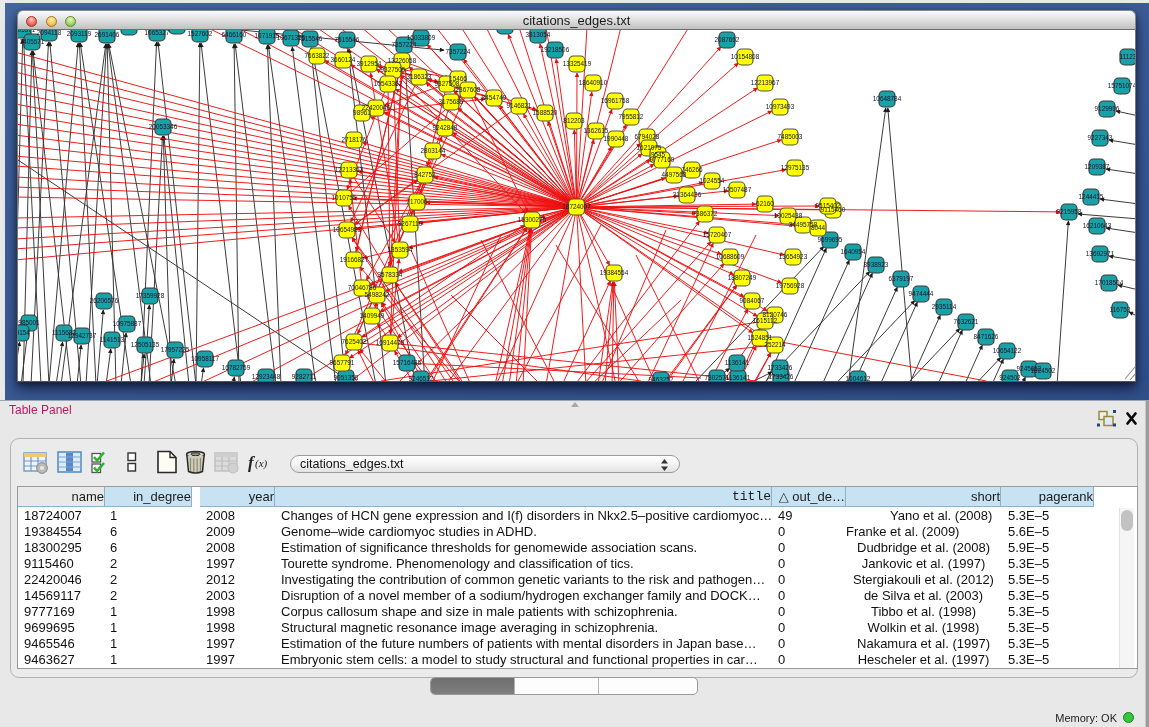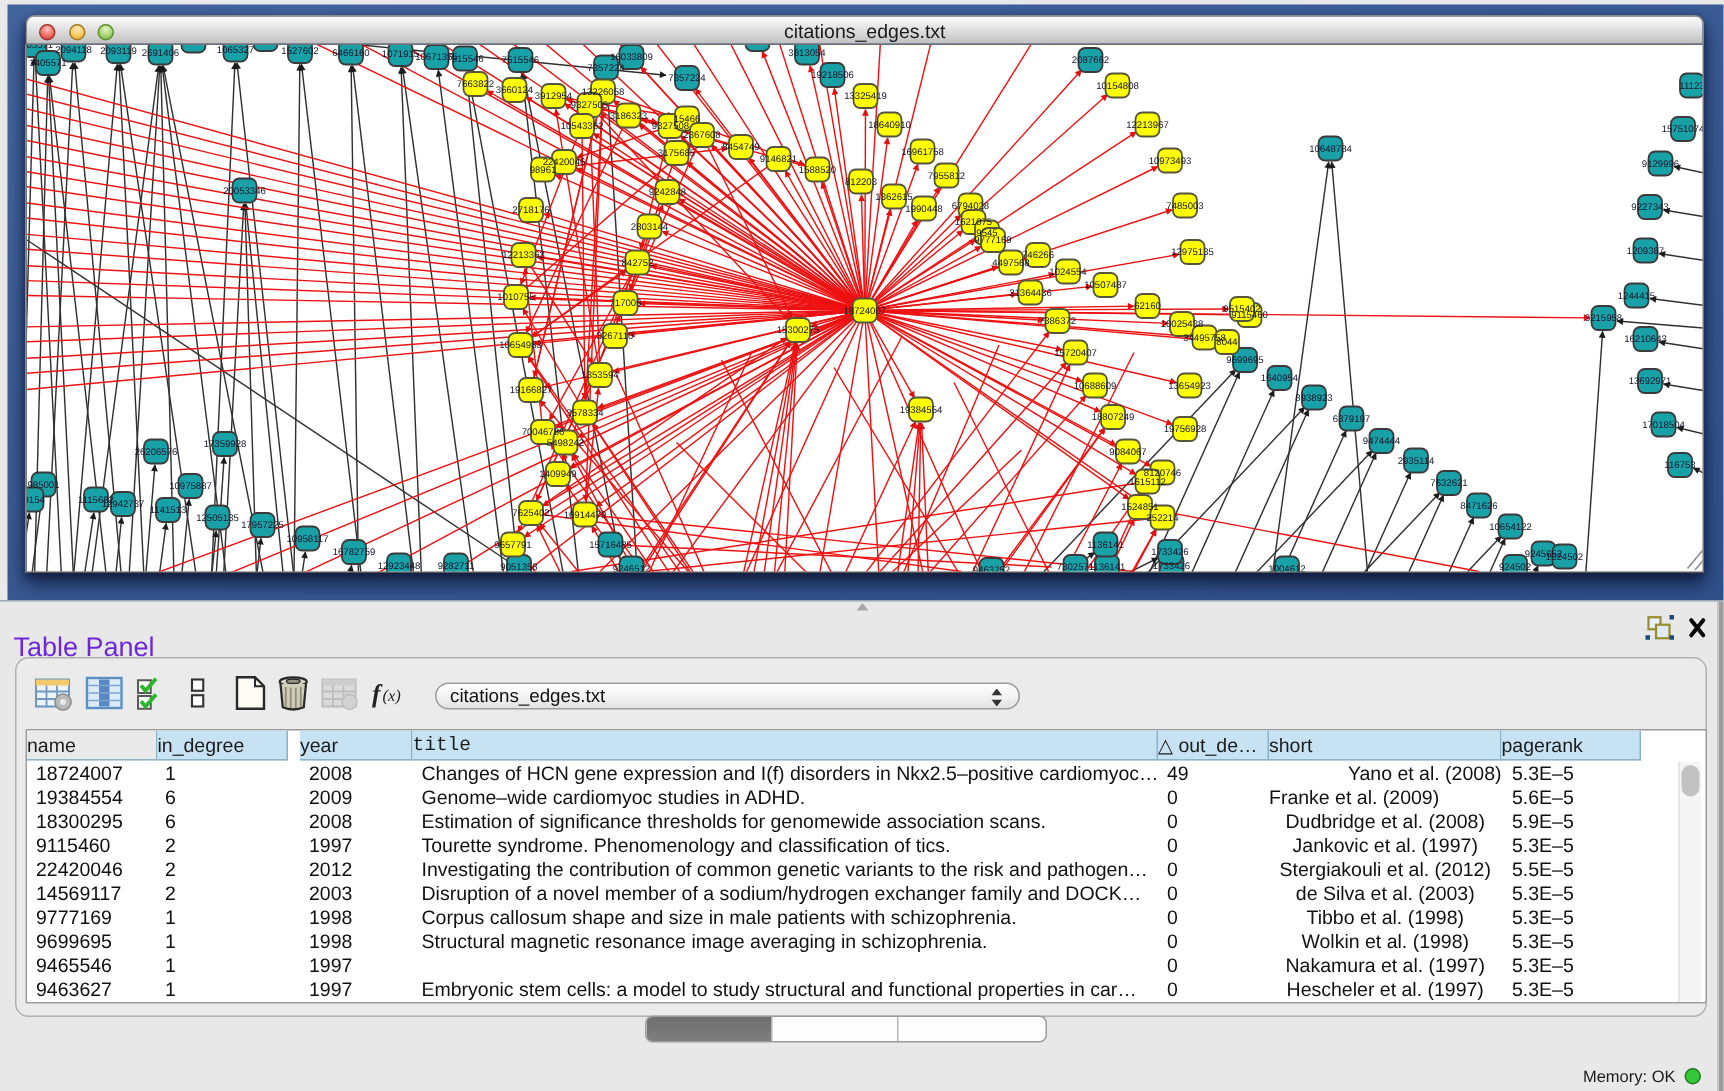--- a/index.html
+++ b/index.html
@@ -12,29 +12,29 @@
  background:linear-gradient(#fbfbfb,#e8e8e8 35%,#cdcdcd 80%,#c0c0c0);
  border:1px solid #8a8a8a;border-bottom:1px solid #6f6f6f}
 #title{position:absolute;left:0;top:2px;width:100%;text-align:center;font-size:13px;color:#1a1a1a}
 .tl{position:absolute;top:5.5px;width:11px;height:11px;border-radius:50%}
 #tl1{left:8.5px;background:radial-gradient(circle at 50% 28%,#fdc6c0 0%,#f4837a 42%,#e05147 78%,#cf3a30);border:1px solid #a03229}
 #tl2{left:28.5px;background:radial-gradient(circle at 50% 28%,#feeab9 0%,#f8d276 42%,#efb23a 78%,#e2a42c);border:1px solid #9d7a1c}
 #tl3{left:47.5px;background:radial-gradient(circle at 50% 28%,#e4f4c4 0%,#b7df83 42%,#8bc353 78%,#71ad34);border:1px solid #5d8d28}
 #graph{position:absolute;left:0;top:20px;width:1119px;height:352px;background:#ffffff;overflow:hidden;
  border-left:1px solid #777;border-right:1px solid #777;border-bottom:1px solid #555}
 #panel{position:absolute;left:0;top:400px;width:1149px;height:327px;background:#e8e8e8;border-top:1px solid #9aa4b5}
-#ptitle{position:absolute;left:9px;top:20px;font-size:18px;color:#6d28d9}
+#ptitle{position:absolute;left:9px;top:2px;font-size:12px;color:#be185d}
 #rstrip{position:absolute;right:0;top:0;width:4px;height:327px;background:#9c9c9c;border-left:1px solid #c8c8c8}
 #pbox{position:absolute;left:10px;top:37px;width:1128px;height:240px;background:#ebebeb;
  border:1px solid #b2b2b2;border-radius:9px}
 #combo{position:absolute;left:279px;top:16px;width:390px;height:18px;border:1px solid #9b9b9b;border-radius:9px;
  background:linear-gradient(#ffffff,#f2f2f2 55%,#e2e2e2);font-size:12.5px;color:#111;line-height:17px;padding-left:9px}
 #tbl{position:absolute;left:6px;top:47px;width:1121px;height:183px;background:#ffffff;border:1px solid #9b9b9b;overflow:hidden}
 .hc{position:absolute;top:0;height:20px;background:#c7e2f2;border-right:1px solid #8cb2c8;border-bottom:1px solid #8cb2c8;
- font-size:13px;color:#1c1c1c;text-align:left;line-height:19px}
+ font-size:13px;color:#1c1c1c;text-align:right;line-height:19px}
 .row{position:absolute;left:0;width:1100px;height:16px;font-size:13px;color:#111;white-space:nowrap;line-height:16px}
 .c{position:absolute;top:0;overflow:hidden}
 #sbtrack{position:absolute;right:3px;top:21px;width:15px;height:161px;background:#f5f5f5;border-left:1px solid #e0e0e0}
 #sbthumb{position:absolute;right:4px;top:23px;width:12px;height:21px;background:#c2c2c2;border-radius:6px}
 #tabs{position:absolute;left:419px;top:238px;height:18px;border:1px solid #9b9b9b;border-radius:5px;overflow:hidden;
  background:#fdfdfd;display:flex}
 .tab{font-size:11px;line-height:17px;padding:16px 14px;color:#111;border-right:1px solid #b5b5b5}
 .tabsel{background:linear-gradient(#6f6f6f,#8d8d8d);color:#f4f4f4}
 #mem{position:absolute;right:32px;top:311px;font-size:11px;color:#1c1c1c}
 #memdot{position:absolute;right:15.5px;top:310.5px;width:11px;height:11px;border-radius:50%;
@@ -730,21 +730,21 @@
 <div class="hc" style="left:257px;width:497px;font-family:Liberation Mono, monospace;">title</div>
 <div class="hc" style="left:754px;width:74px;">△ out_de…</div>
 <div class="hc" style="left:828px;width:155px;">short</div>
 <div class="hc" style="left:983px;width:93px;">pagerank</div>
 <div class="row" style="top:21px">
 <span class="c" style="left:6px;width:78px">18724007</span>
 <span class="c" style="left:92px;width:88px">1</span>
 <span class="c" style="left:188px;width:70px">2008</span>
 <span class="c" style="left:263px;width:490px">Changes of HCN gene expression and I(f) disorders in Nkx2.5–positive cardiomyoc…</span>
 <span class="c" style="left:760px;width:66px">49</span>
-<span class="c" style="left:828px;width:155px;text-align:right">Yano et al. (2008)</span>
+<span class="c" style="left:872px;width:155px;text-align:left">Yano et al. (2008)</span>
 <span class="c" style="left:990px;width:90px">5.3E–5</span>
 </div>
 <div class="row" style="top:37px">
 <span class="c" style="left:6px;width:78px">19384554</span>
 <span class="c" style="left:92px;width:88px">6</span>
 <span class="c" style="left:188px;width:70px">2009</span>
 <span class="c" style="left:263px;width:490px">Genome–wide cardiomyoc studies in ADHD.</span>
 <span class="c" style="left:760px;width:66px">0</span>
 <span class="c" style="left:828px;width:155px;text-align:left">Franke et al. (2009)</span>
 <span class="c" style="left:990px;width:90px">5.6E–5</span>
@@ -800,20 +800,21 @@
 <span class="c" style="left:188px;width:70px">1998</span>
 <span class="c" style="left:263px;width:490px">Structural magnetic resonance image averaging in schizophrenia.</span>
 <span class="c" style="left:760px;width:66px">0</span>
 <span class="c" style="left:828px;width:155px;text-align:center">Wolkin et al. (1998)</span>
 <span class="c" style="left:990px;width:90px">5.3E–5</span>
 </div>
 <div class="row" style="top:149px">
 <span class="c" style="left:6px;width:78px">9465546</span>
 <span class="c" style="left:92px;width:88px">1</span>
 <span class="c" style="left:188px;width:70px">1997</span>
+<span class="c" style="left:263px;width:490px">Estimation of the future numbers of patients with mental disorders in Japan base…</span>
 <span class="c" style="left:760px;width:66px">0</span>
 <span class="c" style="left:828px;width:155px;text-align:center">Nakamura et al. (1997)</span>
 <span class="c" style="left:990px;width:90px">5.3E–5</span>
 </div>
 <div class="row" style="top:165px">
 <span class="c" style="left:6px;width:78px">9463627</span>
 <span class="c" style="left:92px;width:88px">1</span>
 <span class="c" style="left:188px;width:70px">1997</span>
 <span class="c" style="left:263px;width:490px">Embryonic stem cells: a model to study structural and functional properties in car…</span>
 <span class="c" style="left:760px;width:66px">0</span>

